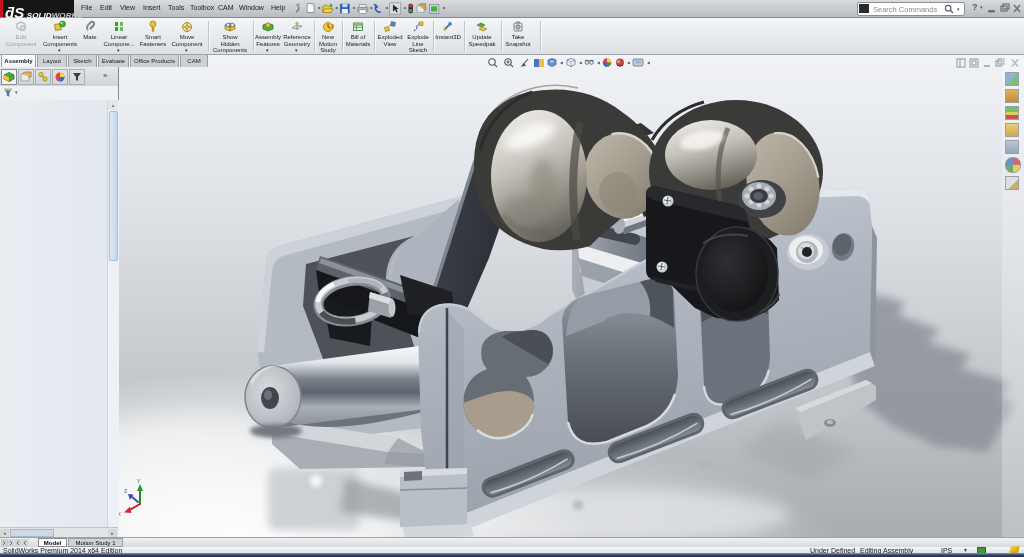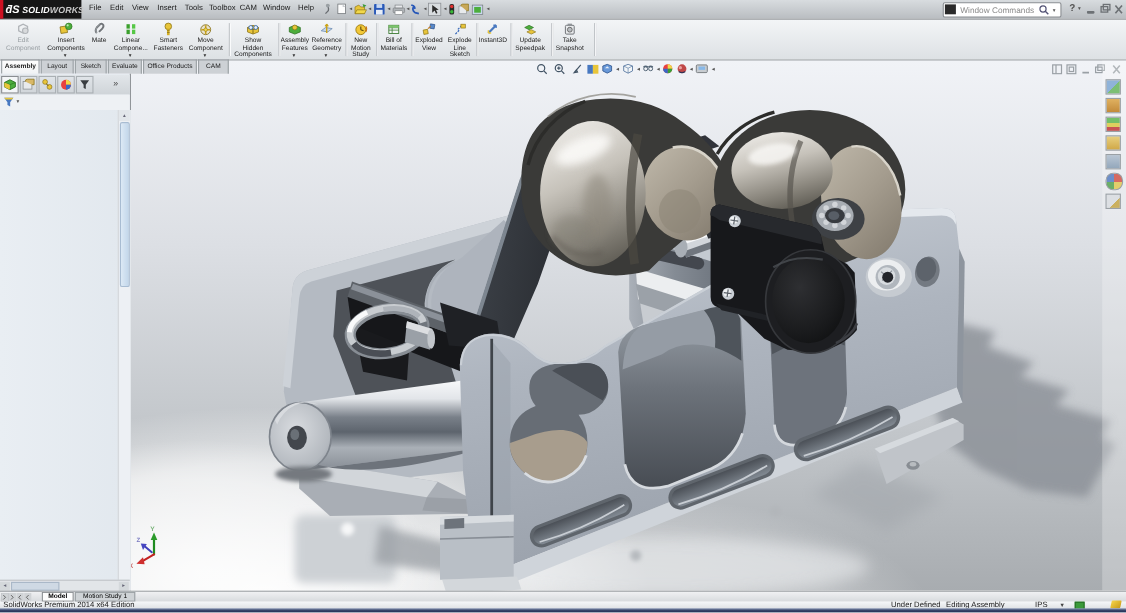--- a/index.html
+++ b/index.html
@@ -295,21 +295,21 @@
 <text x="117" y="516" font-size="6" fill="#c86a6a" font-weight="bold" font-family="Liberation Sans">X</text>
 <path d="M138,502 L132,497" stroke="#4040bb" stroke-width="1.8"></path>
 <path d="M133.5,494.5 L130,500 L128,494 Z" fill="#4646c0"></path>
 <text x="124" y="493" font-size="5.5" fill="#7a7ac0" font-weight="bold" font-family="Liberation Sans">Z</text>
 </g>
 </svg>
 
 <div class="abs" style="left:0;top:0;width:1024px;height:17px;background:linear-gradient(#d8dcdf,#b9bdc1);border-bottom:1px solid #85898d">
   <div class="abs" style="left:0;top:0;width:74px;height:17px;background:#161616"></div>
   <div class="abs" style="left:0;top:0;width:3px;height:17px;background:#cc1122"></div>
-  <div class="abs" style="left:5px;top:4px;color:#fff;font-size:8px;font-style:italic;font-weight:bold;letter-spacing:.1px"><span style="font-size:10px">ƌS</span> SOLID<span style="color:#c8c8c8">WORKS</span></div>
+  <div class="abs" style="left:5px;top:4px;color:#fff;font-size:8px;font-style:italic;font-weight:bold;letter-spacing:.1px"><span style="font-size:15px">ƌS</span> SOLID<span style="color:#c8c8c8">WORKS</span></div>
   <span class="mnu" style="left:81px">File</span>
   <span class="mnu" style="left:100px">Edit</span>
   <span class="mnu" style="left:120px">View</span>
   <span class="mnu" style="left:143px">Insert</span>
   <span class="mnu" style="left:168px">Tools</span>
   <span class="mnu" style="left:190px">Toolbox</span>
   <span class="mnu" style="left:218px">CAM</span>
   <span class="mnu" style="left:239px">Window</span>
   <span class="mnu" style="left:271px">Help</span>
   <svg class="abs" style="left:290px;top:2px" width="166" height="13" viewBox="0 0 184 15">
@@ -339,21 +339,21 @@
         <circle cx="135.5" cy="4.5" r="1.8" fill="#e03030"></circle>
         <circle cx="135.5" cy="10" r="1.8" fill="#38b838"></circle>
 <path d="M143,4 L151,4 L151,12 L143,12 Z" fill="#e8eaec" stroke="#8a8e92" stroke-width="0.7"></path>
         <path d="M145,4 Q145,2 147,2 L153,2 L153,9 L151,9" fill="#c8a858" stroke="#8a7318" stroke-width="0.7"></path>
 <rect x="157" y="3" width="11" height="10" fill="#c8d8ec" stroke="#707478" stroke-width="0.7"></rect>
         <rect x="159" y="5" width="7" height="6" fill="#4cae3c"></rect>
 <path d="M172,7 l3,-1.5 0,3 z" fill="#555"></path>
 </svg>
   <div class="abs" style="left:857px;top:2px;width:106px;height:12px;background:#fff;border:1px solid #8a8e92;border-radius:2px">
     <div class="abs" style="left:1px;top:1px;width:10px;height:9px;background:#2a2a2a"></div>
-    <span class="abs" style="left:15px;top:2px;font-size:7.5px;color:#8a8a8a">Window Commands</span>
+    <span class="abs" style="left:15px;top:2px;font-size:7.5px;color:#8a8a8a">Search Commands</span>
     <svg class="abs" style="left:86px;top:1px" width="10" height="10" viewBox="0 0 10 10">
           <circle cx="4.2" cy="4.2" r="2.8" fill="none" stroke="#557" stroke-width="1.1"></circle>
           <line x1="6.3" y1="6.3" x2="9" y2="9" stroke="#557" stroke-width="1.3"></line>
         </svg>
     <span class="abs" style="left:99px;top:3px;font-size:5px;color:#555">▾</span>
   </div>
   <span class="abs" style="left:972px;top:2px;font-size:9px;color:#555;font-weight:bold">?</span>
   <span class="abs" style="left:980px;top:4px;font-size:5px;color:#555">▾</span>
   <svg class="abs" style="left:988px;top:3px" width="34" height="11" viewBox="0 0 34 11">
     <rect x="0" y="7" width="7" height="2.4" rx="1" fill="#6d7175"></rect>

